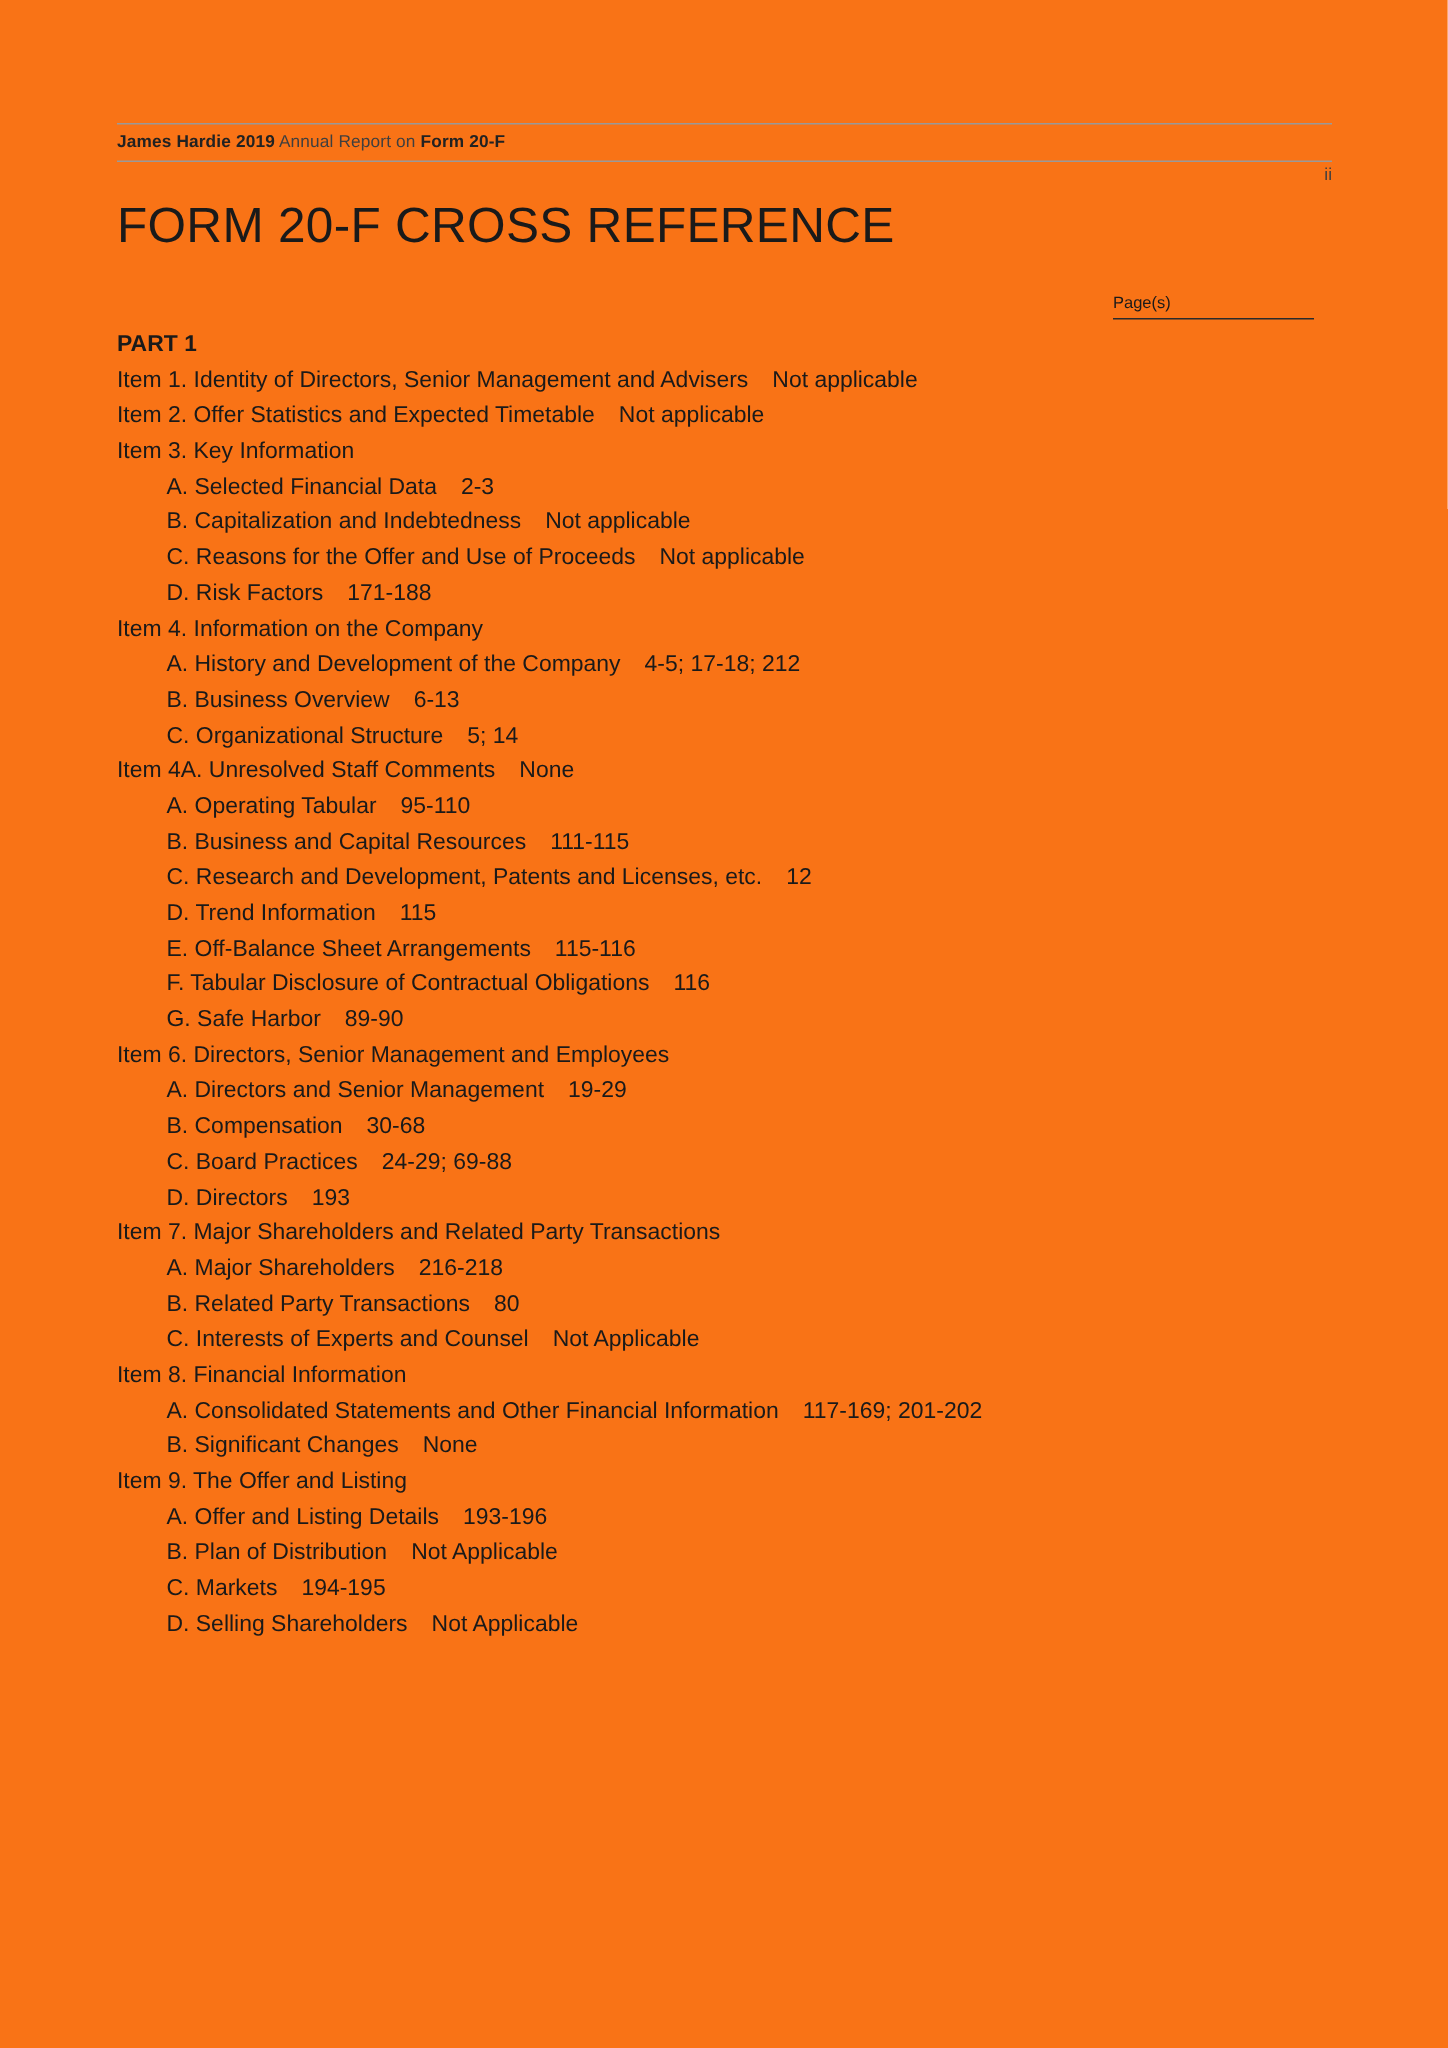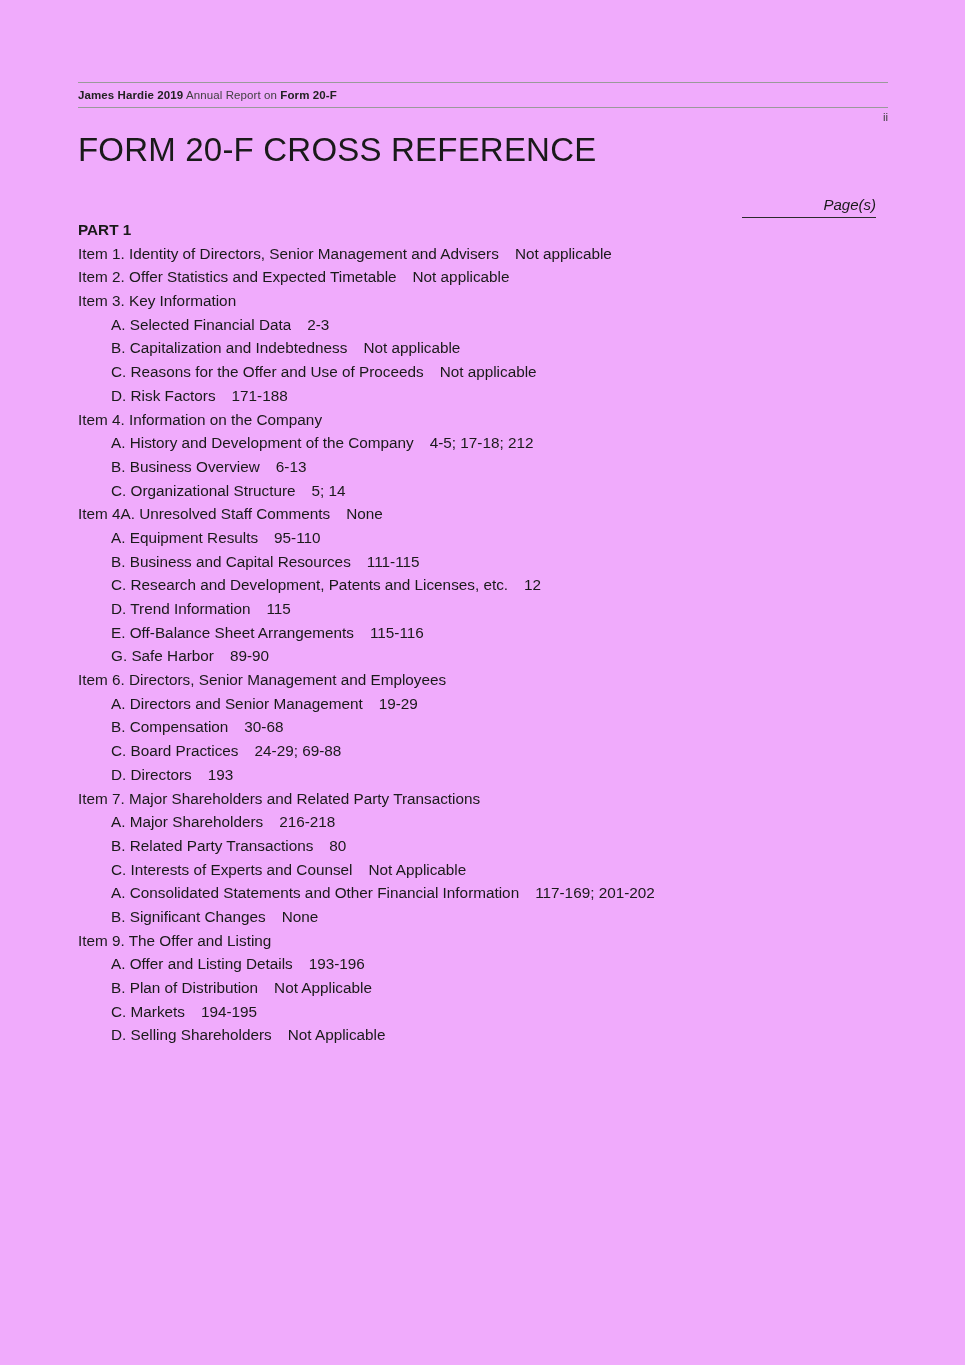--- a/index.html
+++ b/index.html
@@ -14,21 +14,21 @@
     color: #000000;
     position: relative;
     overflow: hidden;
   }
   .page {
     position: absolute;
     left: 0;
     top: 0;
     width: 965px;
     height: 1365px;
-    background: #f0abfc;
+    background: #f97316;
   }
   .header {
     position: absolute;
     left: 78px;
     top: 82px;
     width: 810px;
     border-top: 1px solid #9a9a9a;
     border-bottom: 1px solid #9a9a9a;
     height: 26px;
     display: flex;
@@ -58,27 +58,26 @@
     font-size: 33px;
     letter-spacing: 0.2px;
     color: #1a1a1a;
     font-weight: normal;
   }
   .pages-col-head {
     position: absolute;
     left: 742px;
     top: 196px;
     width: 134px;
-    text-align: right;
-    font-size: 15px;
+    text-align: left;
+    font-size: 11px;
     color: #1a1a1a;
     padding-bottom: 4px;
     border-bottom: 1px solid #2b2b2b;
     box-sizing: border-box;
-    font-style: italic;
   }
   .toc {
     position: absolute;
     left: 78px;
     top: 221px;
     width: 798px;
   }
   .row {
     display: flex;
     align-items: baseline;
@@ -167,40 +166,44 @@
       </div>
       <div class="row sub">
         <div class="label">C. Organizational Structure</div>
         <div class="pages">5; 14</div>
       </div>
       <div class="row item">
         <div class="label">Item 4A. Unresolved Staff Comments</div>
         <div class="pages">None</div>
       </div>
       <div class="row sub">
-        <div class="label">A. Equipment Results</div>
+        <div class="label">A. Operating Tabular</div>
         <div class="pages">95-110</div>
       </div>
       <div class="row sub">
         <div class="label">B. Business and Capital Resources</div>
         <div class="pages">111-115</div>
       </div>
       <div class="row sub">
         <div class="label">C. Research and Development, Patents and Licenses, etc.</div>
         <div class="pages">12</div>
       </div>
       <div class="row sub">
         <div class="label">D. Trend Information</div>
         <div class="pages">115</div>
       </div>
       <div class="row sub">
         <div class="label">E. Off-Balance Sheet Arrangements</div>
         <div class="pages">115-116</div>
       </div>
       <div class="row sub">
+        <div class="label">F. Tabular Disclosure of Contractual Obligations</div>
+        <div class="pages">116</div>
+      </div>
+      <div class="row sub">
         <div class="label">G. Safe Harbor</div>
         <div class="pages">89-90</div>
       </div>
       <div class="row item">
         <div class="label">Item 6. Directors, Senior Management and Employees</div>
         <div class="pages"></div>
       </div>
       <div class="row sub">
         <div class="label">A. Directors and Senior Management</div>
         <div class="pages">19-29</div>
@@ -226,20 +229,24 @@
         <div class="pages">216-218</div>
       </div>
       <div class="row sub">
         <div class="label">B. Related Party Transactions</div>
         <div class="pages">80</div>
       </div>
       <div class="row sub">
         <div class="label">C. Interests of Experts and Counsel</div>
         <div class="pages">Not Applicable</div>
       </div>
+      <div class="row item">
+        <div class="label">Item 8. Financial Information</div>
+        <div class="pages"></div>
+      </div>
       <div class="row sub">
         <div class="label">A. Consolidated Statements and Other Financial Information</div>
         <div class="pages">117-169; 201-202</div>
       </div>
       <div class="row sub">
         <div class="label">B. Significant Changes</div>
         <div class="pages">None</div>
       </div>
       <div class="row item">
         <div class="label">Item 9. The Offer and Listing</div>

